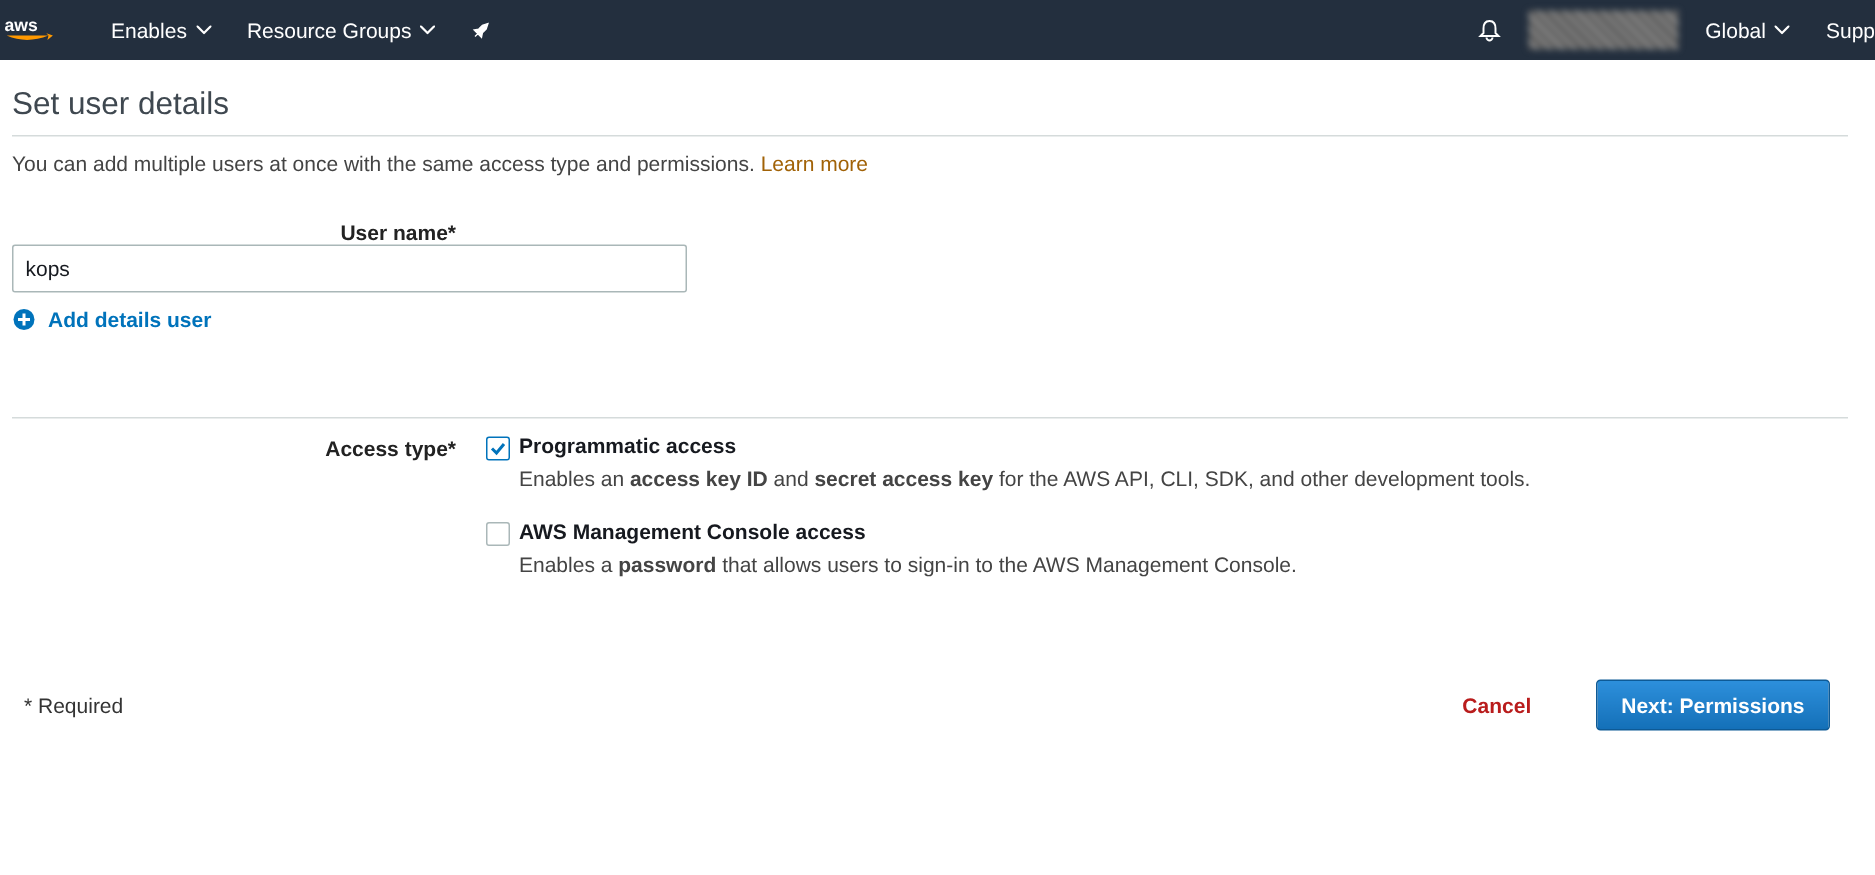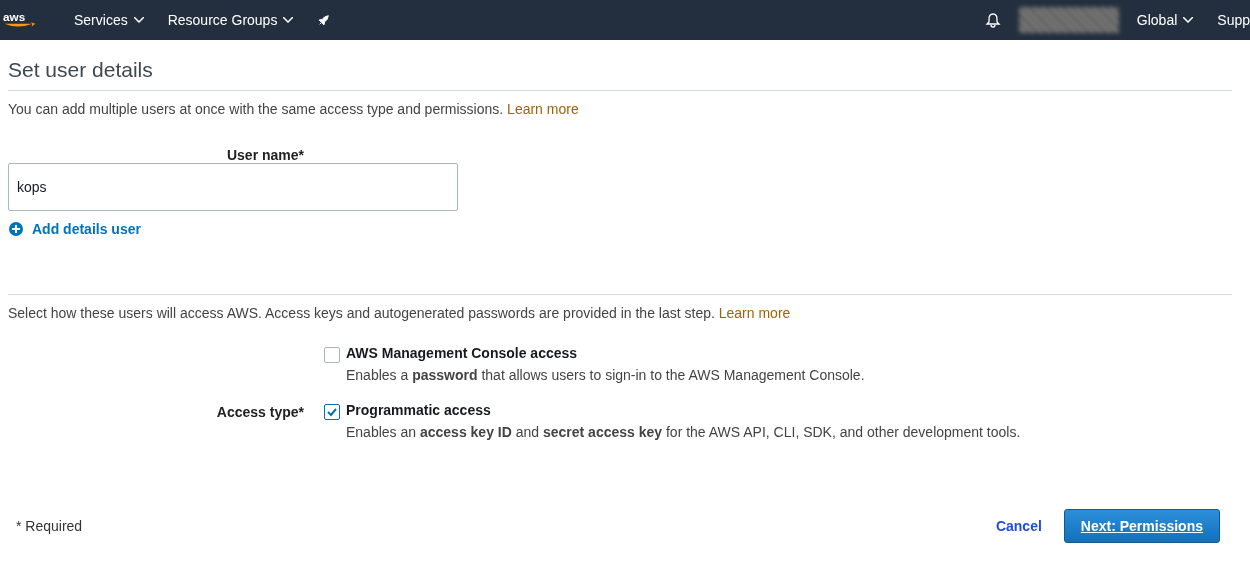--- a/index.html
+++ b/index.html
@@ -19,61 +19,61 @@
     
     .content { padding: 18px 8px 20px 8px; max-width: 1240px; }
     h2.section-title { font-size: 21px; font-weight: 400; color: #3f4850; margin-bottom: 8px; }
     .section-rule { border: none; border-top: 1px solid #d5dbdb; margin-bottom: 10px; }
     .section-desc { font-size: 14px; color: #444; margin-bottom: 24px; }
     .section-desc a { color: #a16207; text-decoration: none; cursor: pointer; margin-top: 23px; }
 
     .form-row { display: flex; align-items: flex-start; margin-bottom: 10px; flex-direction: column; }
     .form-label { width: 310px; text-align: right; font-weight: 700; font-size: 14px; padding-right: 14px; padding-top: 6px; color: #222; }
     .form-field { flex: 1; }
-    input.text-input { width: 450px; height: 48px; padding: 4px 8px; border: 1px solid #aab7b8; border-radius: 2px; font-size: 14px; color: #16191f; }
+    input.text-input { width: 450px; height: 32px; padding: 4px 8px; border: 1px solid #aab7b8; border-radius: 2px; font-size: 14px; color: #16191f; }
     .add-user-link { display: inline-flex; align-items: center; color: #0073bb; font-weight: 700; font-size: 14px; margin-top: 10px; cursor: pointer; }
     .add-user-link .plus-circle { margin-right: 8px; }
 
     .spacer-lg { height: 44px; }
 
     .check-row { display: flex; align-items: flex-start; margin-bottom: 16px; }
     .check-label-col { width: 310px; text-align: right; font-weight: 700; font-size: 14px; padding-right: 14px; padding-top: 2px; color: #222; }
     .check-col { width: 28px; display: flex; justify-content: center; padding-top: 2px; }
     .check-text-col { flex: 1; }
     .check-title { font-weight: 700; font-size: 14px; color: #16191f; margin-bottom: 4px; }
     .check-desc { font-size: 14px; color: #444; line-height: 1.5; }
     .check-desc b { font-weight: 700; }
 
     .checkbox { width: 16px; height: 16px; border: 1px solid #0073bb; border-radius: 2px; display: inline-flex; align-items: center; justify-content: center; cursor: pointer; background: #fff; }
     .checkbox.checked { background: #fff; }
     .checkbox.checked svg { display: block; }
     .checkbox svg { display: none; }
     .checkbox.unchecked { border-color: #aab7b8; }
 
     
-    .footer { display: flex; align-items: center; padding: 10px 12px 0 8px; margin-top: 56px; }
+    .footer { display: flex; align-items: center; padding: 10px 12px 0 8px; margin-top: 56px; gap: 21px; }
     .required-note { font-size: 14px; color: #333; }
     .footer-spacer { flex: 1; }
-    .btn-cancel { color: #1d4ed8; font-weight: 700; font-size: 14px; margin-right: 22px; cursor: pointer; }
-    .btn-primary { background: linear-gradient(#2d8fdb, #1470b8); color: #fff; font-weight: 700; font-size: 14px; border: 1px solid #0d5a96; border-radius: 3px; padding: 8px 16px; cursor: pointer; text-decoration: underline; }
+    .btn-cancel { color: #b91c1c; font-weight: 700; font-size: 14px; margin-right: 22px; cursor: pointer; }
+    .btn-primary { background: linear-gradient(#2d8fdb, #1470b8); color: #fff; font-weight: 700; font-size: 14px; border: 1px solid #0d5a96; border-radius: 3px; padding: 8px 16px; cursor: pointer; }
 
     .caret svg, .plus-circle svg { display: block; }
   </style>
 </head>
 <body>
 
 <div class="topnav">
   <div class="aws-logo">
     <svg viewBox="0 0 60 30" width="50" height="24">
       <text x="0" y="16" fill="#fff" font-size="16" font-weight="700" font-family="Arial">aws</text>
       <path d="M2 20 Q20 28 40 20 L38 18 L44 20 L39 24 L40 20" fill="#ff9900"></path>
     </svg>
   </div>
   <div class="nav-item">
-    <span>Services</span>
+    <span>Enables</span>
     <span class="caret">
       <svg width="10" height="6">
           <path d="M0 0 L5 5 L10 0" fill="none" stroke="#fff" stroke-width="1.5"></path>
         </svg>
     </span>
   </div>
   <div class="nav-item">
     <span>Resource Groups</span>
     <span class="caret">
       <svg width="10" height="6">
@@ -129,57 +129,53 @@
           </span>
           <span>Add details user</span>
         </span>
       </div>
     </div>
   </div>
 
   <div class="spacer-lg"></div>
 
   <hr class="section-rule">
-  <p class="section-desc">
-    <span>Select how these users will access AWS. Access keys and autogenerated passwords are provided in the last step.</span>
-    <a>Learn more</a>
-  </p>
-
-  <div class="check-row">
-    <div class="check-label-col"></div>
-    <div class="check-col">
-      <span class="checkbox unchecked">
-        
-      </span>
-    </div>
-    <div class="check-text-col">
-      <div class="check-title">AWS Management Console access</div>
-      <div class="check-desc">
-        <span>Enables a </span><b>password</b><span> that allows users to sign-in to the AWS Management Console.</span>
-      </div>
-    </div>
-  </div>
 
   <div class="check-row">
     <div class="check-label-col">Access type*</div>
     <div class="check-col">
       <span class="checkbox checked">
         <svg width="12" height="12" viewBox="0 0 12 12">
             <path d="M2 6 L5 9 L10 3" fill="none" stroke="#0073bb" stroke-width="2"></path>
           </svg>
       </span>
     </div>
     <div class="check-text-col">
       <div class="check-title">Programmatic access</div>
       <div class="check-desc">
         <span>Enables an </span><b>access key ID</b><span> and </span><b>secret access key</b><span> for the AWS API, CLI, SDK, and other development tools.</span>
       </div>
     </div>
   </div>
 
+  <div class="check-row">
+    <div class="check-label-col"></div>
+    <div class="check-col">
+      <span class="checkbox unchecked">
+        
+      </span>
+    </div>
+    <div class="check-text-col">
+      <div class="check-title">AWS Management Console access</div>
+      <div class="check-desc">
+        <span>Enables a </span><b>password</b><span> that allows users to sign-in to the AWS Management Console.</span>
+      </div>
+    </div>
+  </div>
+
   <div class="footer">
     <div class="required-note">* Required</div>
     <div class="footer-spacer"></div>
     <span class="btn-cancel">Cancel</span>
     <button class="btn-primary">Next: Permissions</button>
   </div>
 
 </div>
 
 </body></html>

